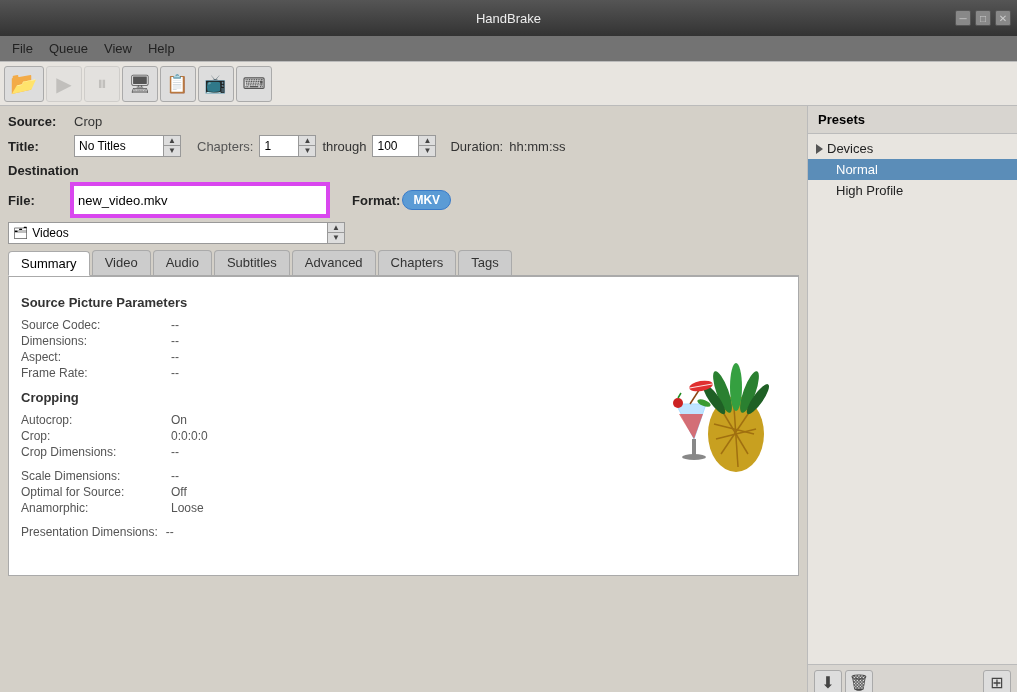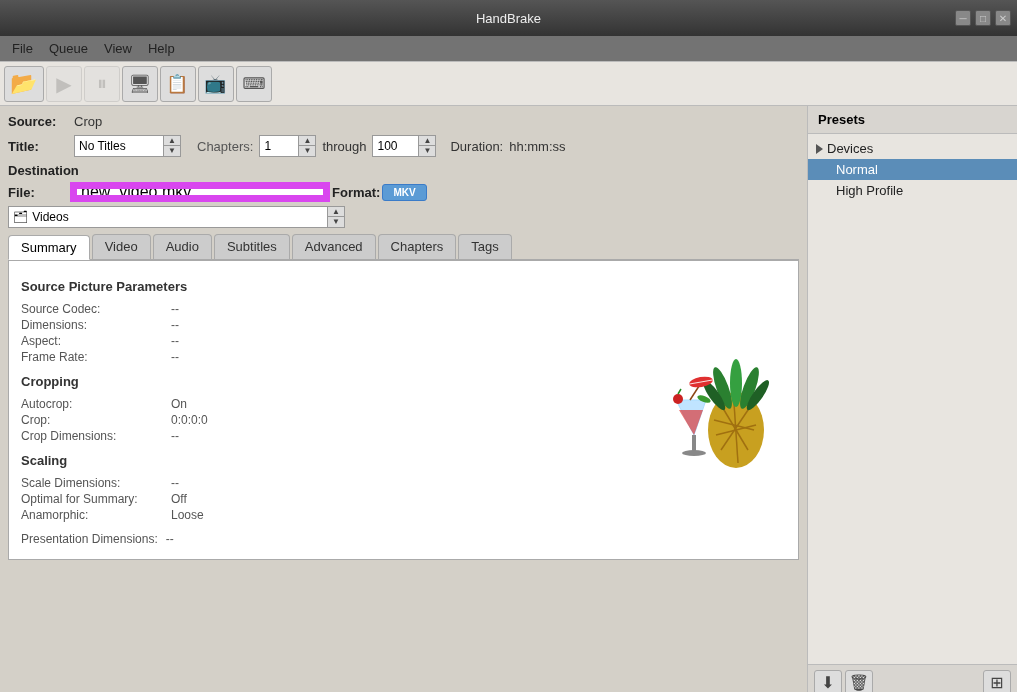--- a/index.html
+++ b/index.html
@@ -171,40 +171,40 @@
     .dest-section {
       margin-bottom: 6px;
     }
     .file-row {
       display: flex;
       align-items: center;
       gap: 2px;
       margin-bottom: 4px;
     }
     .file-input {
-      border: 7px solid #d946ef;
+      border: 4px solid #d946ef;
       background: white;
-      height: 20px;
+      height: 36px;
       padding: 1px 4px;
-      font-size: 16px;
+      font-size: 13px;
       width: 240px;
     }
     .format-label {
       font-weight: bold;
       color: #222;
       font-size: 13px;
     }
     .format-btn {
       background: #5b9bd5;
       color: white;
       border: 1px solid #3a7bc8;
       padding: 2px 10px;
-      border-radius: 3px;
-      cursor: pointer;
-      font-size: 10px;
+      border-radius: 10px;
+      cursor: pointer;
+      font-size: 12px;
       font-weight: bold;
     }
 
     .folder-row {
       display: flex;
       align-items: center;
     }
     .folder-input {
       border: 1px solid #999;
       background: white;
@@ -462,21 +462,21 @@
       </div>
       <span class="value-text" style="margin-left:8px;">Duration:</span>
       <span class="value-text">hh:mm:ss</span>
     </div>
 
     <div class="dest-section">
       <div class="section-header">Destination</div>
       <div class="file-row">
         <span class="label">File:</span>
         <input class="file-input" type="text" value="new_video.mkv" style="width: 260px;">
-        <span class="format-label" style="margin-left:0;">Format:</span>
+        <span class="format-label" style="margin-left:20px;">Format:</span>
         <button class="format-btn">MKV</button>
       </div>
       <div class="folder-row">
         <div class="folder-input" style="width:320px; border:1px solid #999; background:white; height:22px; padding:1px 4px; font-size:12px; display:flex; align-items:center;">
           <span style="margin-right:4px;">🗂</span>
           <span>Videos</span>
         </div>
         <div class="spin-btn" style="border:1px solid #999; border-left:none; background:#ddd; height:22px; cursor:pointer;">
           <div class="spin-up">▲</div>
           <div class="spin-down">▼</div>
@@ -514,25 +514,24 @@
             <div class="summary-section-title">Cropping</div>
             <div class="summary-grid">
               <span class="summary-key">Autocrop:</span>
               <span class="summary-val">On</span>
               <span class="summary-key">Crop:</span>
               <span class="summary-val">0:0:0:0</span>
               <span class="summary-key">Crop Dimensions:</span>
               <span class="summary-val">--</span>
             </div>
 
-            <div class="summary-section-title">Scaling</div>
             <div class="summary-grid">
               <span class="summary-key">Scale Dimensions:</span>
               <span class="summary-val">--</span>
-              <span class="summary-key">Optimal for Summary:</span>
+              <span class="summary-key">Optimal for Source:</span>
               <span class="summary-val">Off</span>
               <span class="summary-key">Anamorphic:</span>
               <span class="summary-val">Loose</span>
             </div>
 
             <div style="display:flex; align-items:center; gap:8px; margin-top:4px;">
               <span class="summary-key">Presentation Dimensions:</span>
               <span class="summary-val">--</span>
             </div>
           </div>

